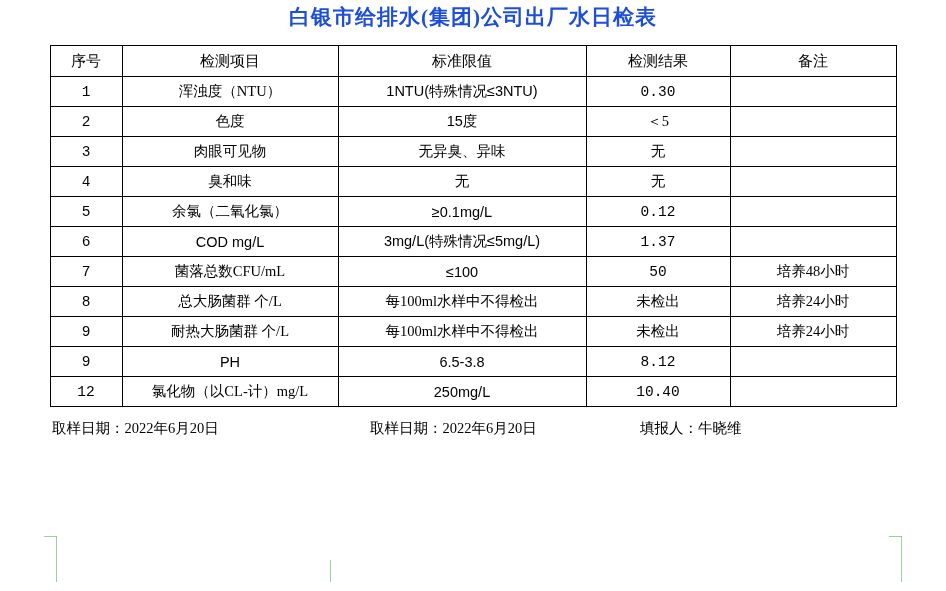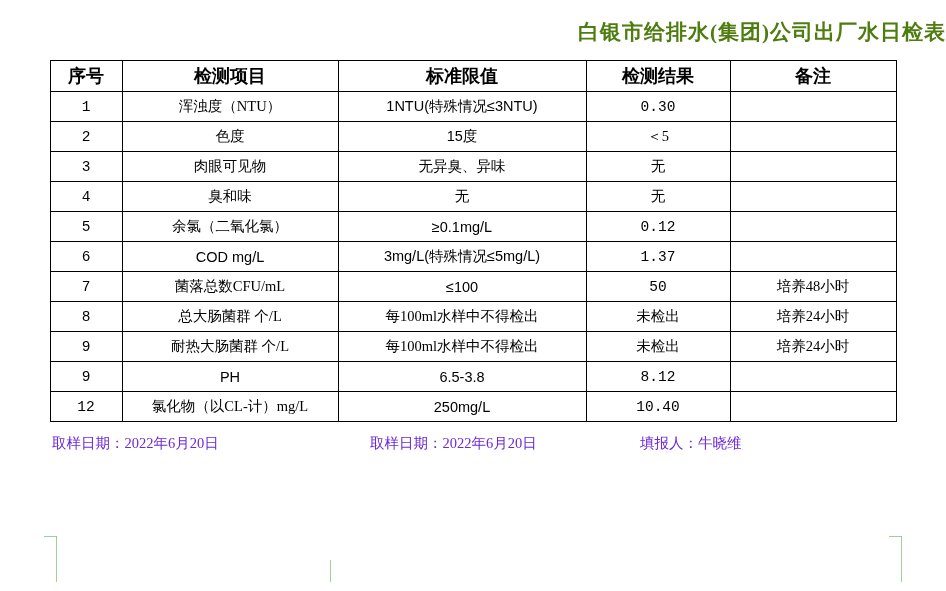--- a/index.html
+++ b/index.html
@@ -14,27 +14,27 @@
     overflow: hidden;
     position: relative;
   }
   .page {
     position: relative;
     width: 946px;
     height: 591px;
     box-sizing: border-box;
   }
   .doc-title {
-    text-align: right;
+    text-align: center;
     font-size: 21px;
     font-weight: bold;
     letter-spacing: 1px;
-    padding-top: 18px;
+    padding-top: 3px;
     padding-bottom: 14px;
-    color: #4d7c0f;
+    color: #1d4ed8;
   }
   table.report {
     border-collapse: collapse;
     margin: 0 auto;
     width: 846px;
     table-layout: fixed;
     background: #ffffff;
   }
   table.report th,
   table.report td {
@@ -42,22 +42,22 @@
     height: 29px;
     text-align: center;
     vertical-align: middle;
     font-size: 14.5px;
     color: #000000;
     padding: 0 2px;
     overflow: hidden;
     white-space: nowrap;
   }
   table.report th {
-    font-weight: bold;
-    font-size: 18px;
+    font-weight: normal;
+    font-size: 15px;
     height: 30px;
   }
   col.c1 { width: 72px; }
   col.c2 { width: 216px; }
   col.c3 { width: 248px; }
   col.c4 { width: 144px; }
   col.c5 { width: 166px; }
 
   .num-cell {
     font-family: "Liberation Mono", "DejaVu Sans Mono", monospace;
@@ -68,21 +68,21 @@
     font-size: 13px;
     margin-top: 45px;
   }
   .footer {
     position: relative;
     width: 846px;
     margin: 12px auto;
     margin-top: 12px;
     height: 24px;
     font-size: 14.5px;
-    color: #6d28d9;
+    color: #000000;
   }
   .footer span {
     position: absolute;
     top: 0;
     white-space: nowrap;
   }
   .f-sample { left: 2px; }
   .f-test { left: 320px; }
   .f-reporter { left: 590px; }
 

